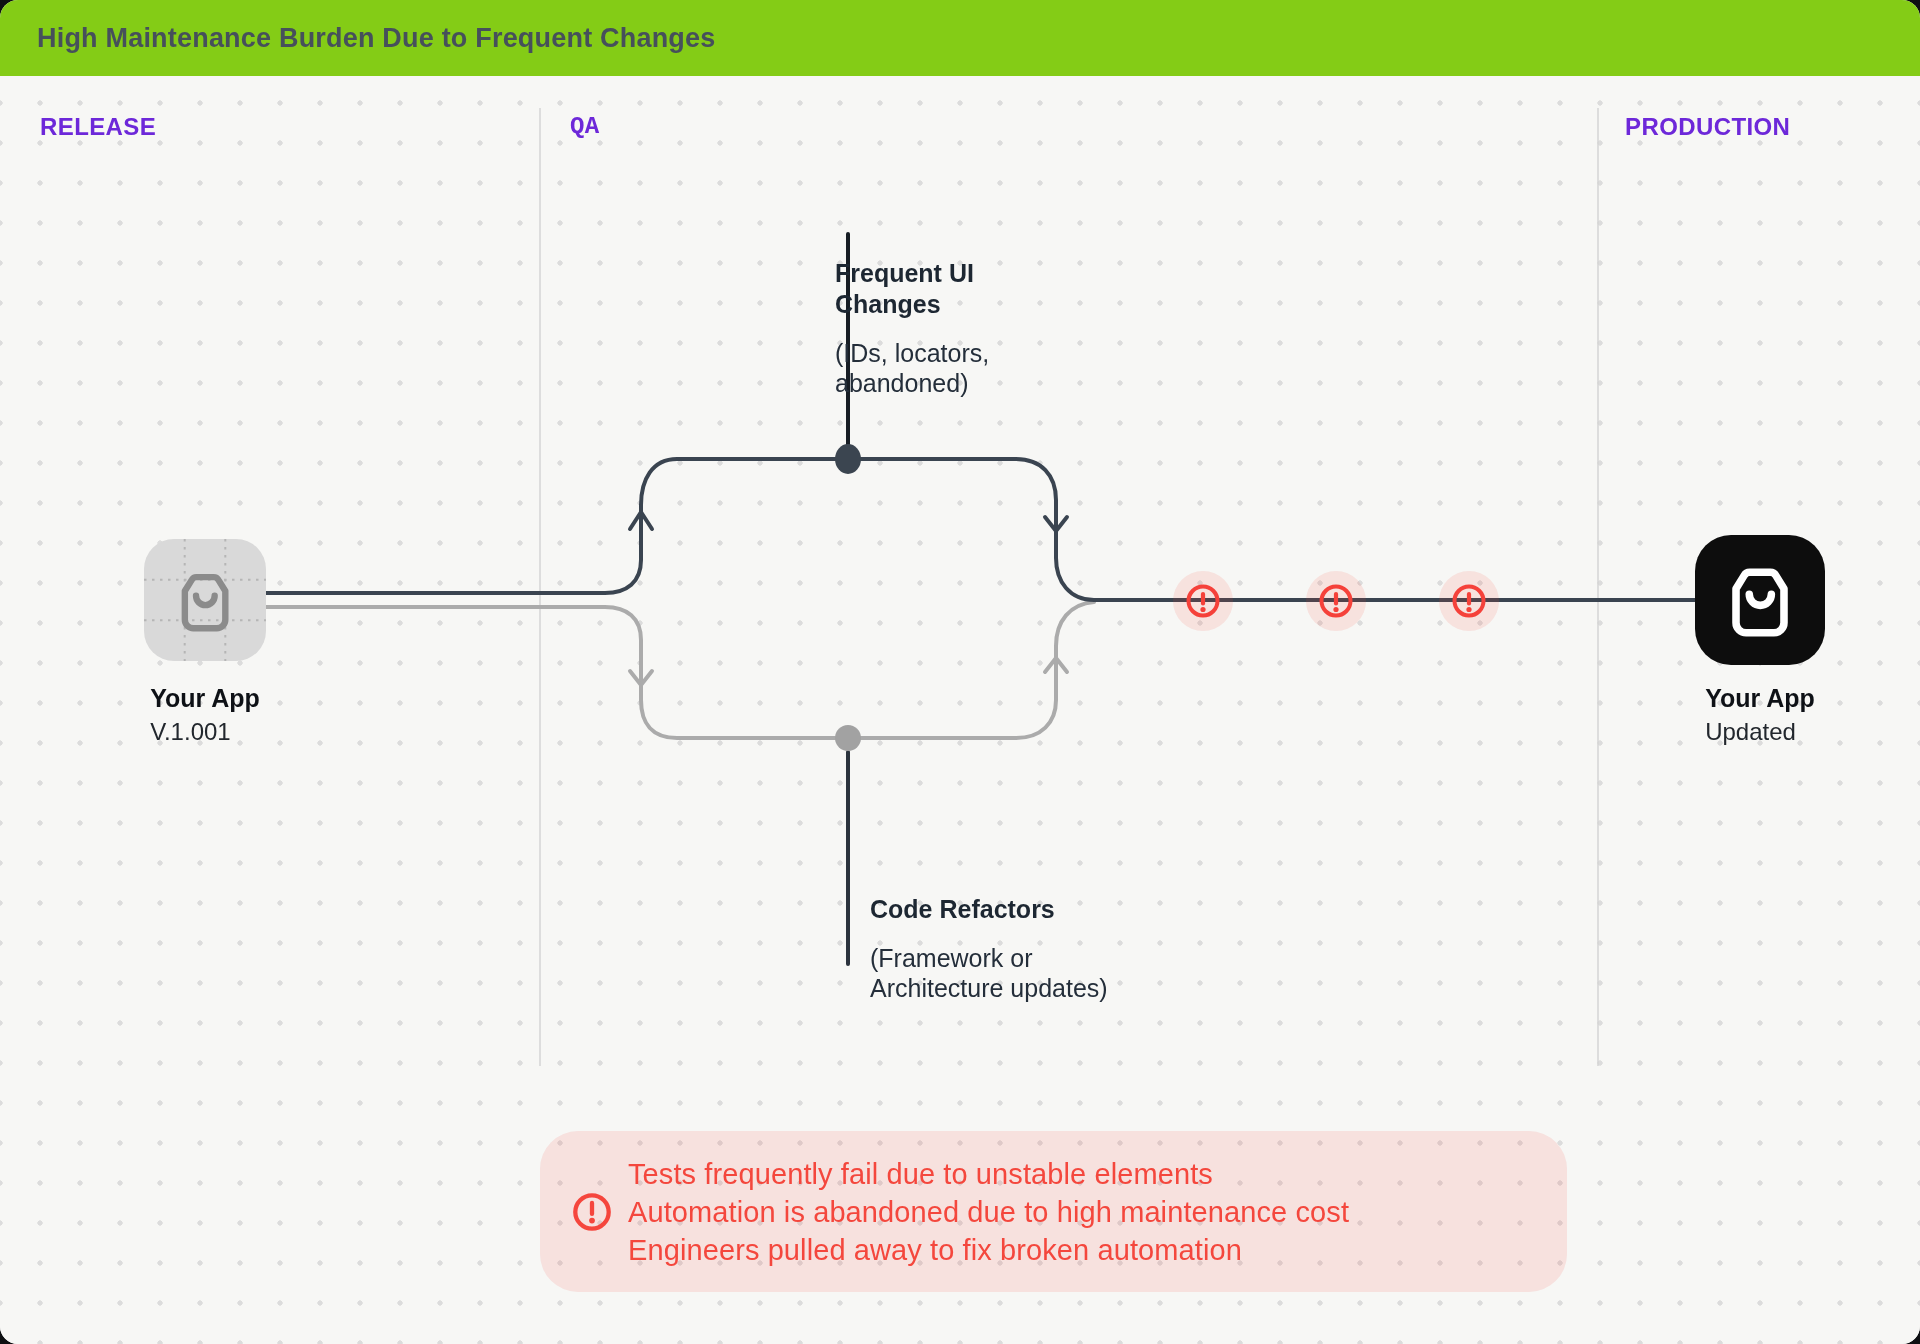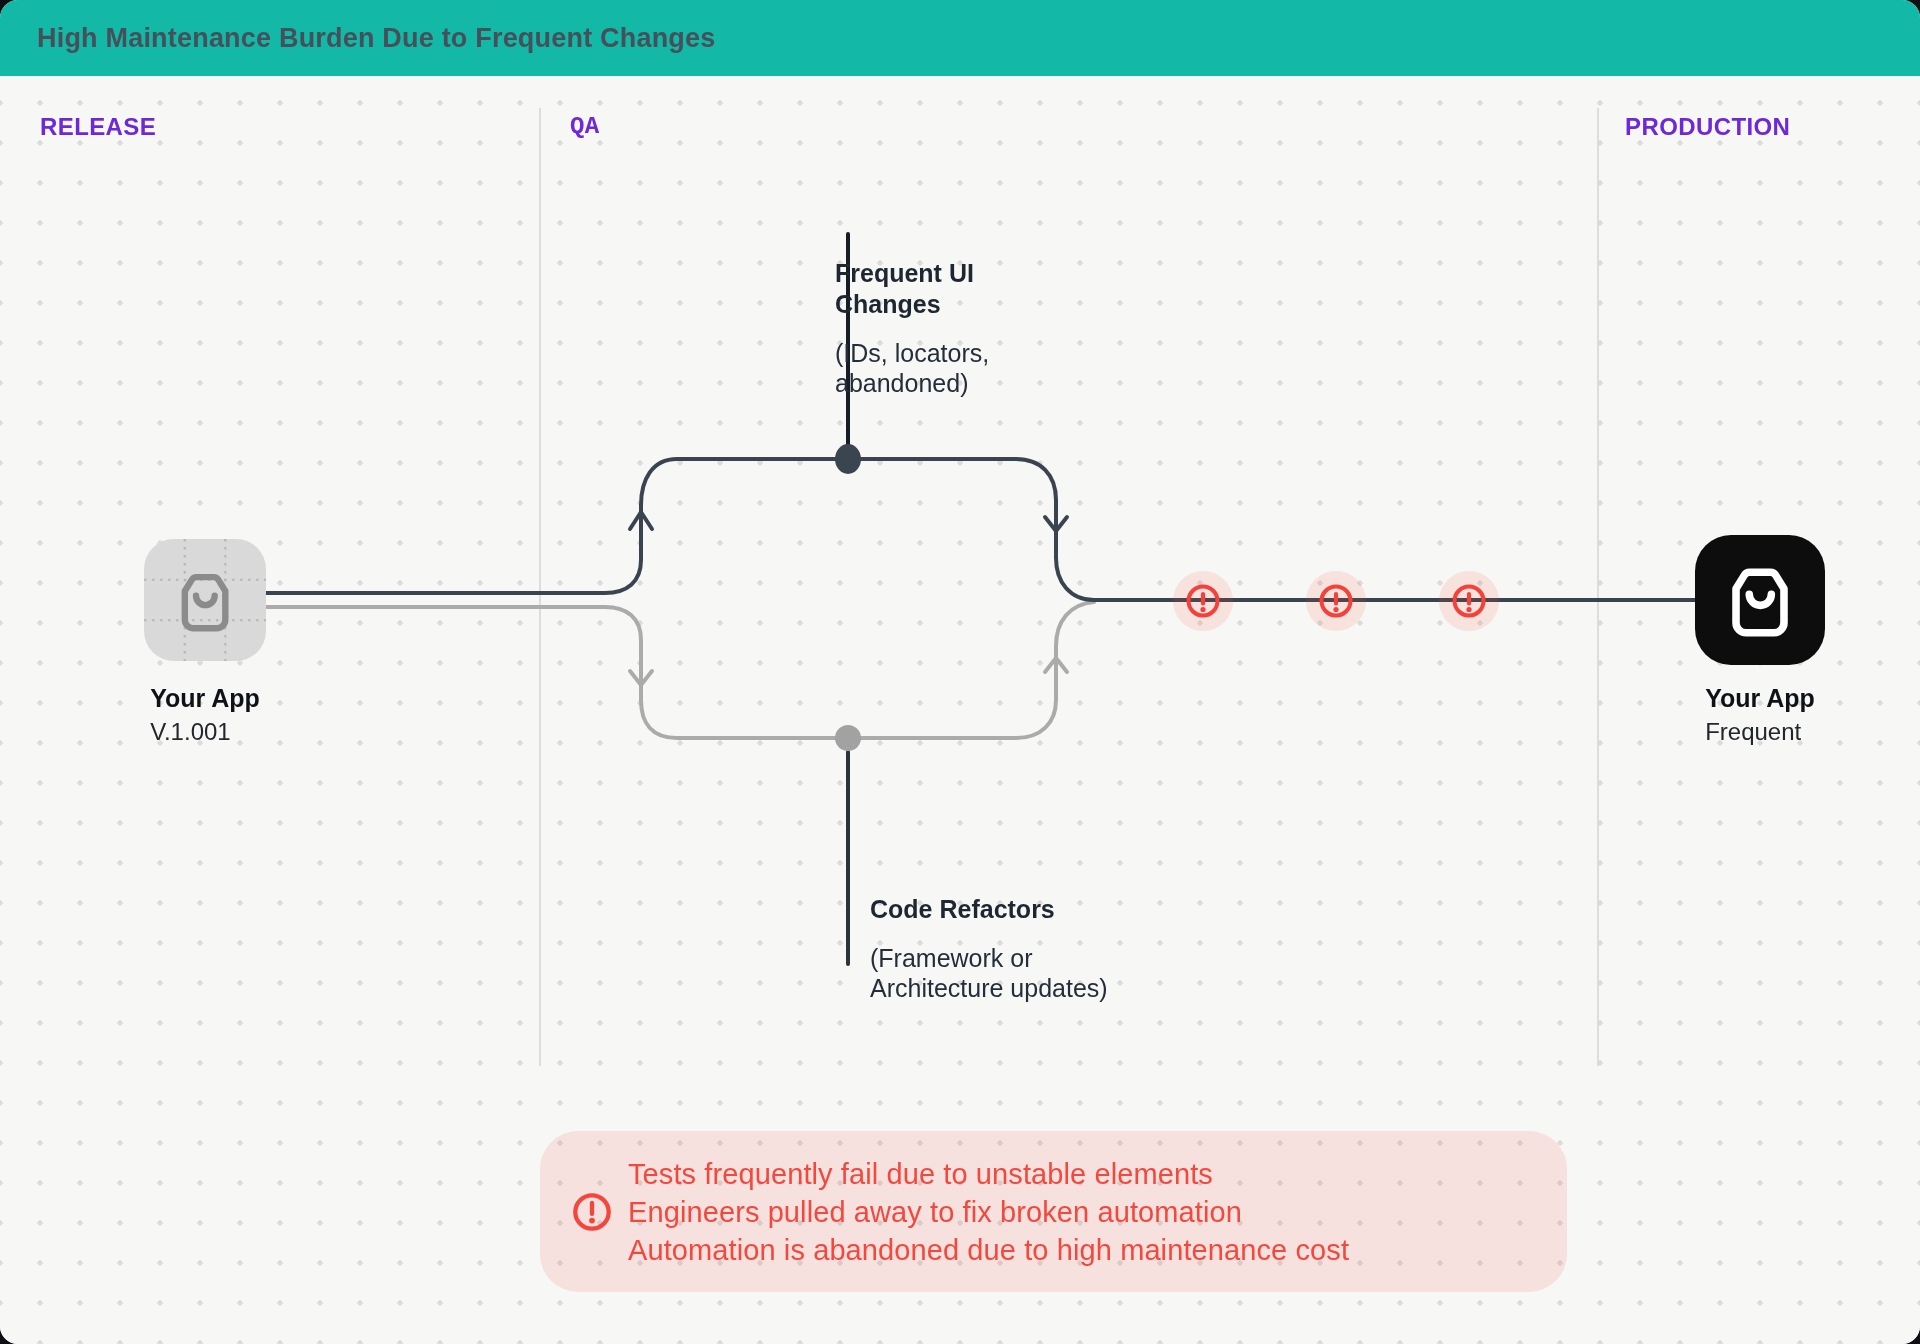--- a/index.html
+++ b/index.html
@@ -11,21 +11,21 @@
   #app{
     position:relative;
     width:1920px;height:1344px;
     border-radius:18px;
     overflow:hidden;
     background:#f7f7f5;
   }
   
   .header{
     position:absolute;left:0;top:0;width:1920px;height:76px;
-    background:#14b8a6;
+    background:#84cc16;
   }
   .header .title{
     position:absolute;left:37px;top:0;height:76px;line-height:76px;
     font-size:27px;font-weight:700;color:#46505b;letter-spacing:.2px;
   }
   
   .canvas{
     position:absolute;left:0;top:76px;width:1920px;height:1268px;
     background-color:#f7f7f5;
     background-image:radial-gradient(circle, #dcdcdc 2.4px, rgba(0,0,0,0) 2.9px);
@@ -159,21 +159,21 @@
   <div class="col-label col-release">RELEASE</div>
   <div class="col-label col-qa">QA</div>
   <div class="col-label col-production">PRODUCTION</div>
 
   <div class="node-label label-release">
     <div class="nl-title">Your App</div>
     <div class="nl-sub">V.1.001</div>
   </div>
   <div class="node-label label-production">
     <div class="nl-title">Your App</div>
-    <div class="nl-sub">Frequent</div>
+    <div class="nl-sub">Updated</div>
   </div>
 
   <div class="anno anno-top">
     <div class="anno-title">Frequent UI
 Changes</div>
     <div class="anno-detail">(IDs, locators,
 abandoned)</div>
   </div>
   <div class="anno anno-bottom">
     <div class="anno-title">Code Refactors</div>
@@ -182,18 +182,18 @@
   </div>
 
   <div class="alert">
     <svg class="alert-icon" viewBox="0 0 44 44">
       <circle cx="22" cy="22" r="17.5" fill="none" stroke="#f5463d" stroke-width="4.5"></circle>
       <line x1="22" y1="12.5" x2="22" y2="24" stroke="#f5463d" stroke-width="4.5" stroke-linecap="round"></line>
       <circle cx="22" cy="31" r="3" fill="#f5463d"></circle>
     </svg>
     <div class="alert-lines">
       <div class="alert-line">Tests frequently fail due to unstable elements</div>
+      <div class="alert-line">Automation is abandoned due to high maintenance cost</div>
       <div class="alert-line">Engineers pulled away to fix broken automation</div>
-      <div class="alert-line">Automation is abandoned due to high maintenance cost</div>
     </div>
   </div>
 
 </div>
 
 </body></html>

